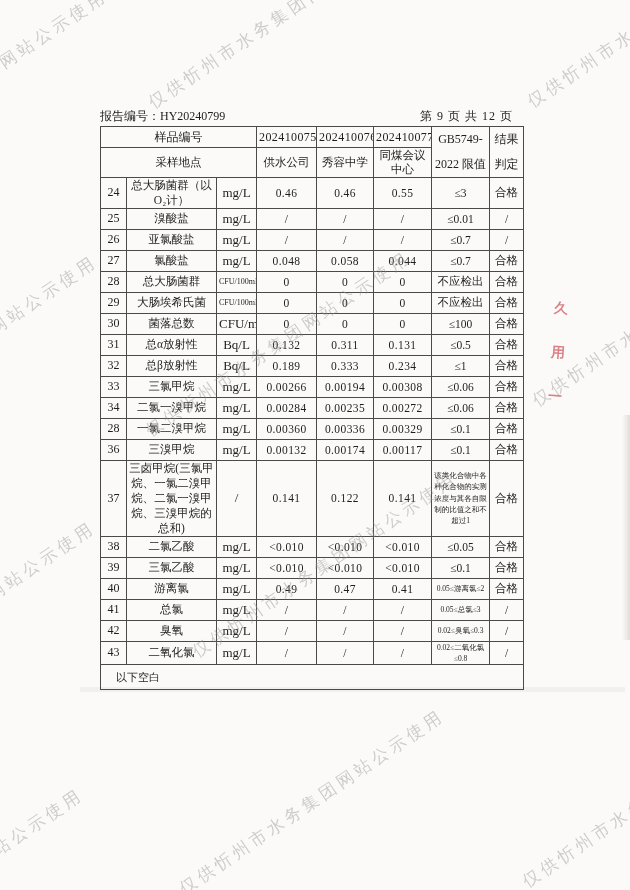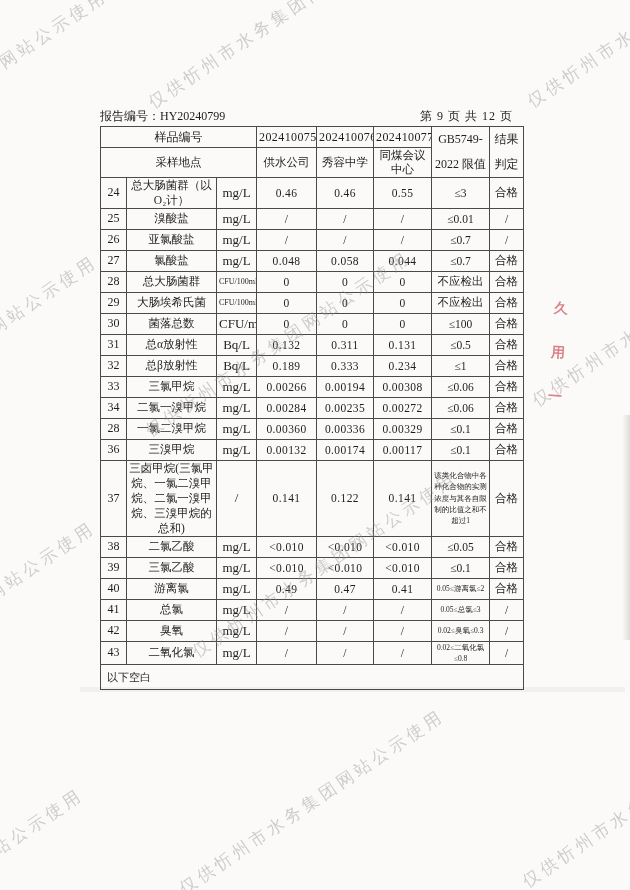--- a/index.html
+++ b/index.html
@@ -67,21 +67,21 @@
   .c-no{font-size:12px;}
   .c-name{text-align:left;font-size:11.5px;padding:1px 4px;line-height:1.3;}
   .c-unit{font-size:13px;}
   .fs9{font-size:13px;}
   .fs8{font-size:8px;}
   .c-val{font-size:11.5px;letter-spacing:.4px;}
   .c-limit{font-size:11.5px;}
   .limit-long{font-size:7.5px;line-height:1.5;padding:1px 3px;letter-spacing:0;}
   .c-result{font-size:11.5px;font-family:Liberation Serif, serif;}
   .h-two div{line-height:25px;font-size:12px;}
-  .blank-row td{text-align:left;font-size:11px;padding:2px 6px;height:20px;color:#2a2a2a;}
+  .blank-row td{text-align:left;font-size:11px;padding:2px 15px;height:20px;color:#2a2a2a;}
 
   
   .stamp{
     position:absolute;left:546px;top:300px;width:24px;z-index:4;
     display:flex;flex-direction:column;gap:26px;align-items:center;
     font-size:14px;font-weight:bold;
     transform:rotate(4deg);
     opacity:.65;
   }
   .stamp span{display:block;}

